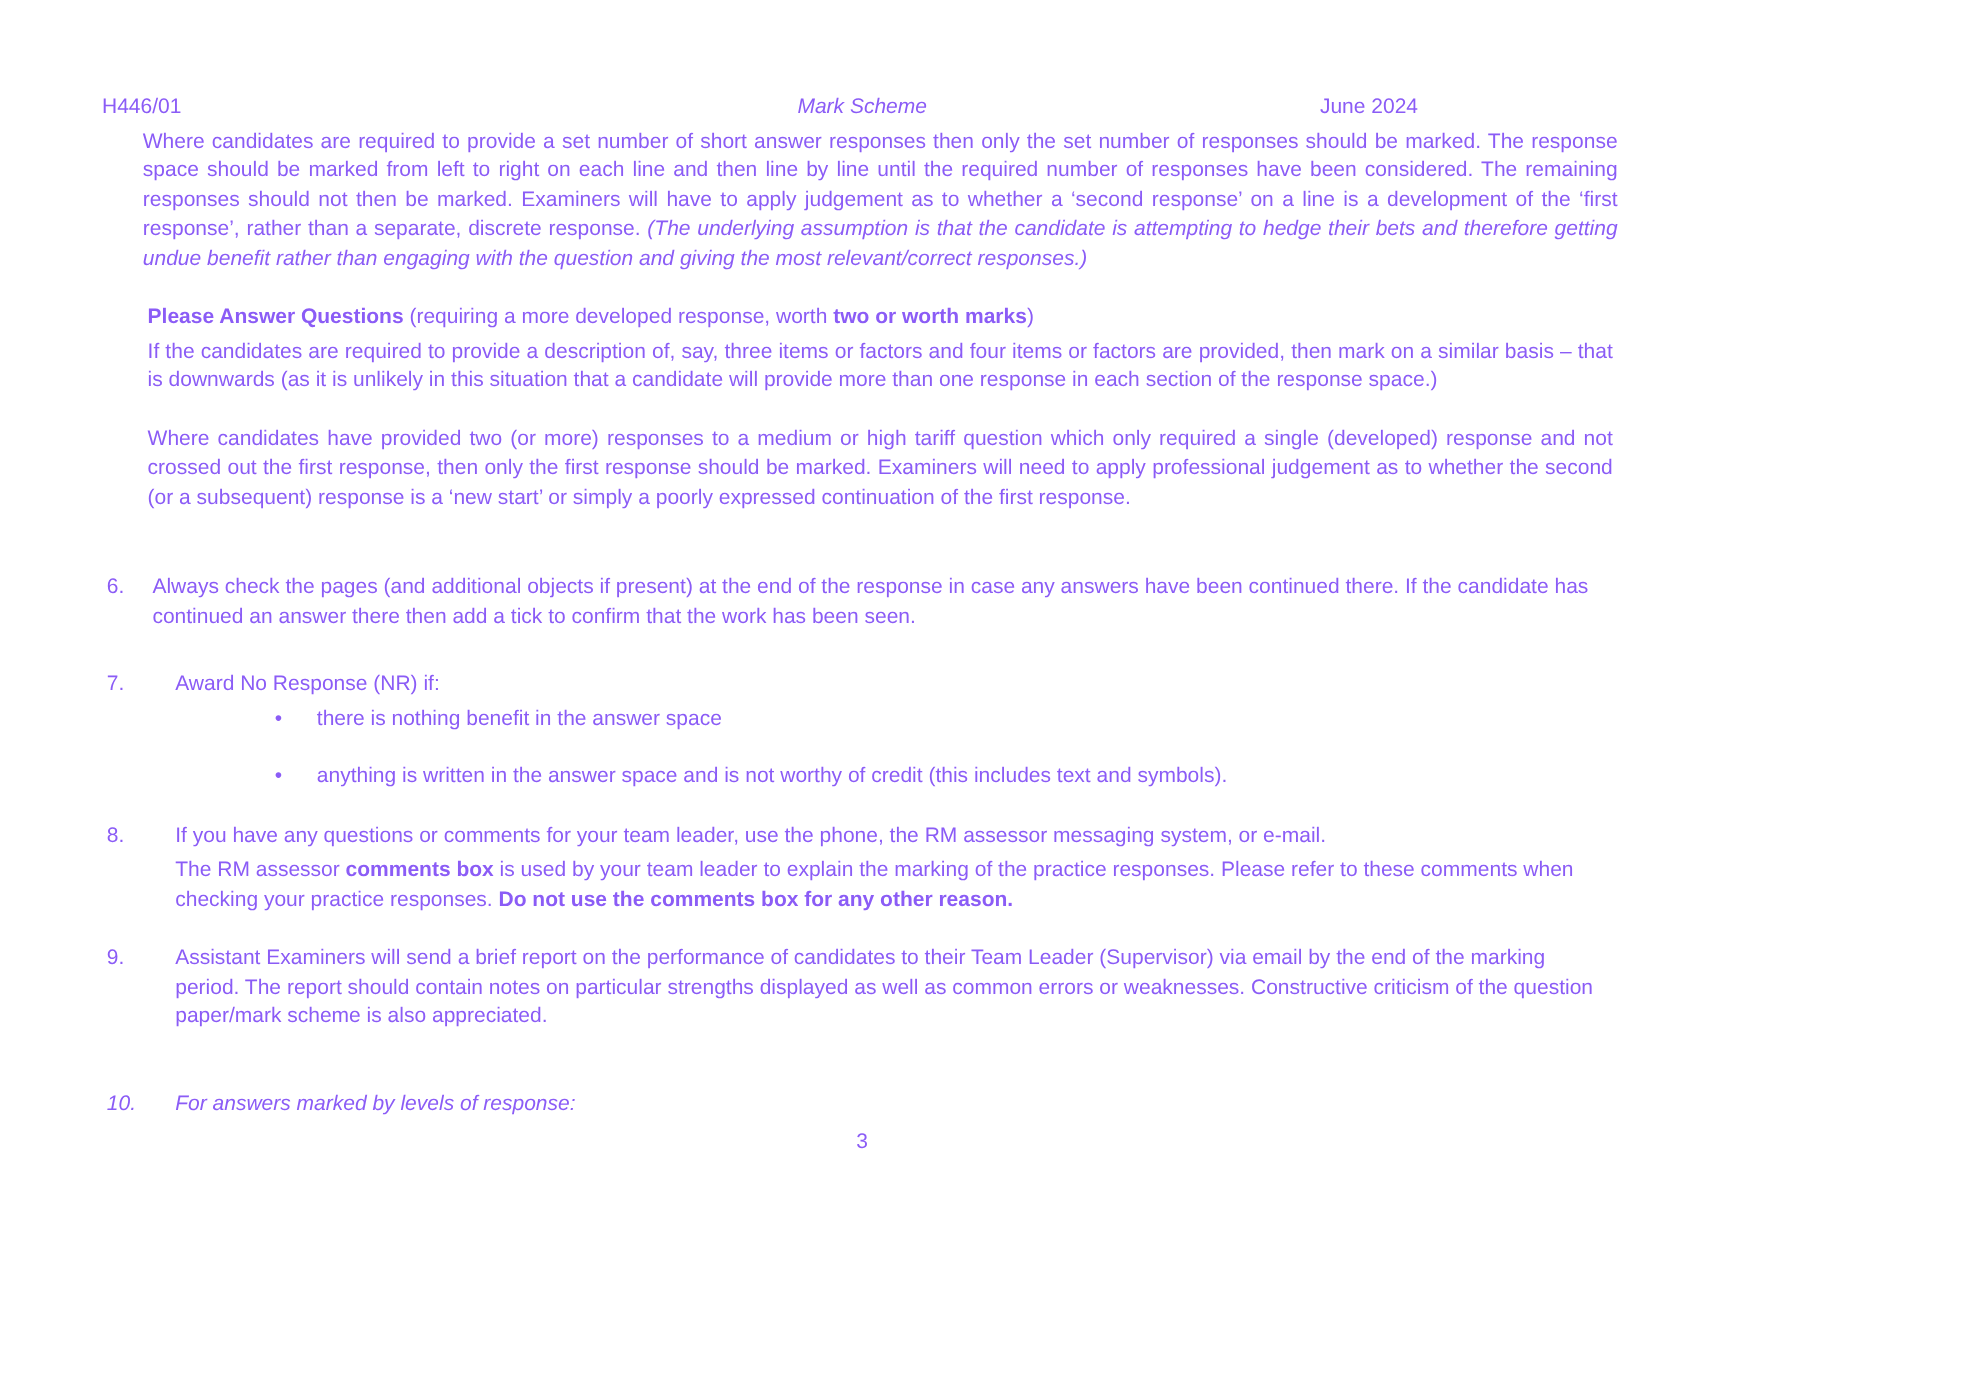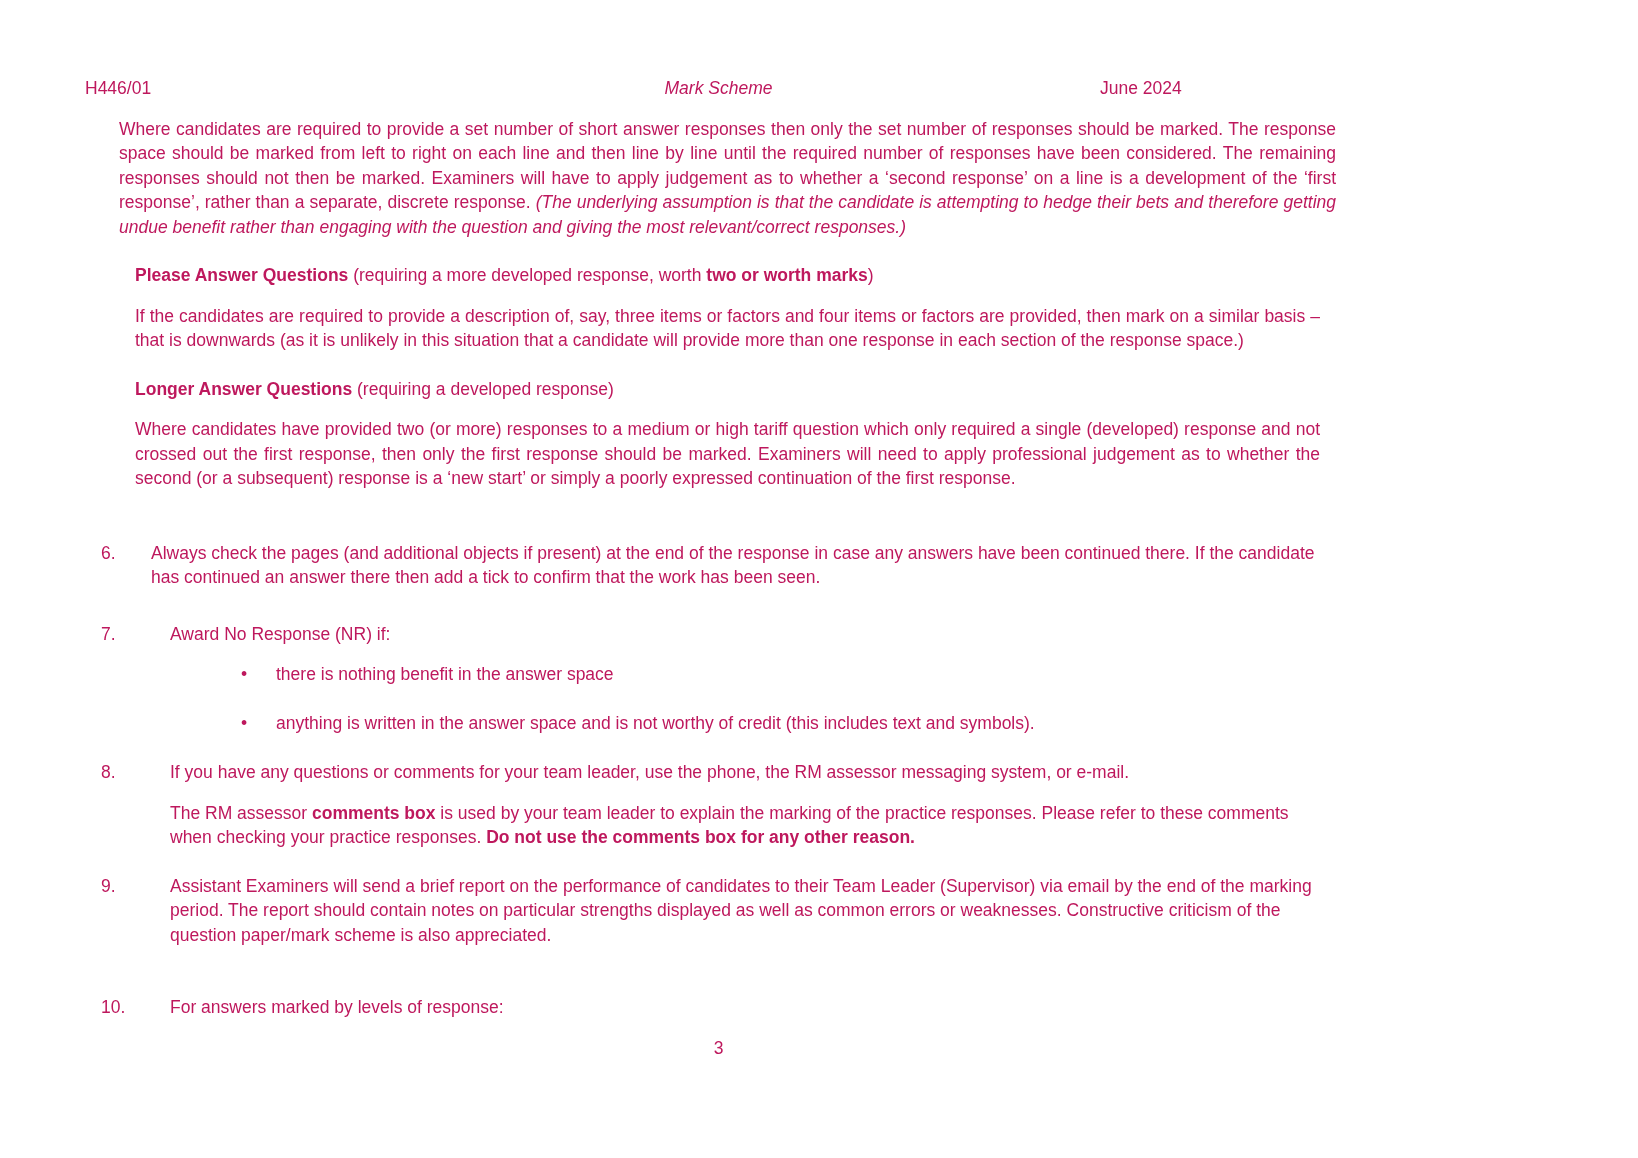--- a/index.html
+++ b/index.html
@@ -3,41 +3,41 @@
 <meta charset="utf-8">
 <style>
   html, body { margin: 0; padding: 0; background: #ffffff; }
   .page {
     position: relative;
     width: 1437px;
     height: 1158px;
     box-sizing: border-box;
     padding: 76px 85px 0 85px;
     background: #ffffff;
-    color: #be185d;
+    color: #8b5cf6;
     font-family: "Liberation Sans", "DejaVu Sans", sans-serif;
     font-size: 17.5px;
     line-height: 24.5px;
     overflow: hidden;
   }
   .hdr { display: flex; }
   .hdr-left  { flex: 1; text-align: left; }
   .hdr-center{ flex: 1; text-align: center; font-style: italic; }
   .hdr-right { flex: 1; text-align: center; }
 
-  .para, .section, .item, .line { margin: 16px; padding: 0; }
+  .para, .section, .item, .line { margin: 4px; padding: 0; }
   .indent { margin-left: 34px; }
   .justify { text-align: justify; }
   .bold { font-weight: bold; }
   .italic { font-style: italic; }
 
   .mt-24 { margin-top: 24px; }
   .mt-25 { margin-top: 25px; }
   .mt-32 { margin-top: 32px; }
-  .mt-48 { margin-top: 48px; }
+  .mt-48 { margin-top: 48px; font-style: italic; }
   .mt-50 { margin-top: 50px; }
 
   .item { position: relative; padding-left: 53px; }
   .item.narrow { padding-left: 34px; }
   .item .num { position: absolute; left: 0; top: 0; }
 
   .bullet-row { display: flex; padding-left: 87px; }
   .bullet-glyph { width: 35px; flex: none; }
   .bullet-text { flex: 1; }
 
@@ -55,21 +55,20 @@
   </div>
 
   <p class="para indent justify"><span>Where candidates are required to provide a set number of short answer responses then only the set number of responses should be marked. The response space should be marked from left to right on each line and then line by line until the required number of responses have been considered. The remaining responses should not then be marked. Examiners will have to apply judgement as to whether a ‘second response’ on a line is a development of the ‘first response’, rather than a separate, discrete response.  </span><span class="italic">(The underlying assumption is that the candidate is attempting to hedge their bets and therefore getting undue benefit rather than engaging with the question and giving the most relevant/correct responses.)</span></p>
 
   <div class="section indent justify mt-24">
     <div class="line"><span class="bold">Please Answer Questions</span><span> (requiring a more developed response, worth </span><span class="bold">two or worth marks</span><span>)</span></div>
     <div class="line">If the candidates are required to provide a description of, say, three items or factors and four items or factors are provided, then mark on a similar basis – that is downwards (as it is unlikely in this situation that a candidate will provide more than one response in each section of the response space.)</div>
   </div>
 
   <div class="section indent justify mt-24">
-    <div class="line"><span class="bold">Longer Answer Questions</span><span> (requiring a developed response)</span></div>
     <div class="line">Where candidates have provided two (or more) responses to a medium or high tariff question which only required a single (developed) response and not crossed out the first response, then only the first response should be marked. Examiners will need to apply professional judgement as to whether the second (or a subsequent) response is a ‘new start’ or simply a poorly expressed continuation of the first response.</div>
   </div>
 
   <div class="item narrow mt-50">
     <span class="num">6.</span>
     <div class="line">Always check the pages (and additional objects if present) at the end of the response in case any answers have been continued there. If the candidate has continued an answer there then add a tick to confirm that the work has been seen.</div>
   </div>
 
   <div class="item mt-32">
     <span class="num">7.</span>

